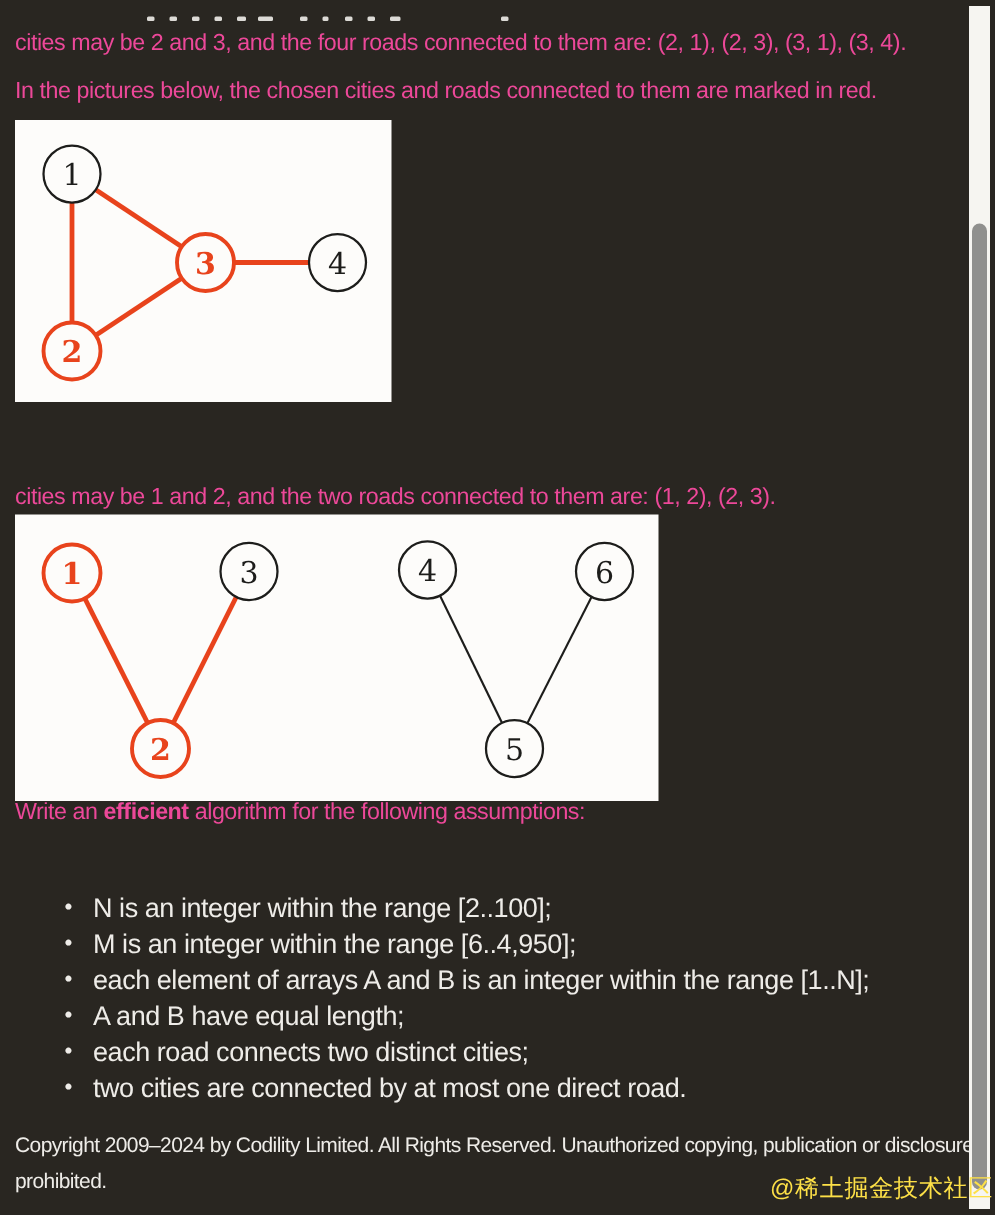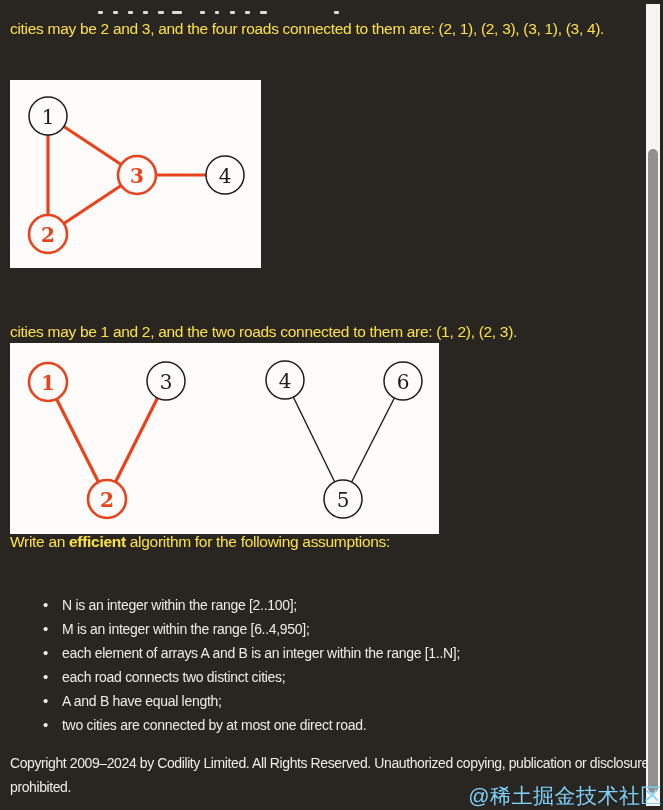--- a/index.html
+++ b/index.html
@@ -18,21 +18,21 @@
     background: #292621;
     color: #eeece8;
   }
   .textline {
     position: absolute;
     left: 10px;
     white-space: nowrap;
     font-size: 15.5px;
     line-height: 20px;
     letter-spacing: -0.3px;
-    color: #fde047;
+    color: #ec4899;
   }
   .bold { font-weight: bold; }
   
   #cutoff-row { position: absolute; top: 11px; left: 0; height: 4px; width: 100%; }
   #cutoff-row .frag {
     position: absolute;
     top: 0;
     height: 3px;
     background: #dcdad6;
     border-radius: 1px;
@@ -57,21 +57,21 @@
     left: 10px;
     margin: 0;
     padding: 0;
     list-style: none;
   }
   #assumptions-list li {
     position: relative;
     height: 24px;
     line-height: 24px;
     padding-left: 52px;
-    font-size: 14px;
+    font-size: 18px;
     letter-spacing: -0.3px;
     white-space: nowrap;
   }
   #assumptions-list li::before {
     content: "\2022";
     position: absolute;
     left: 33px;
     top: 0;
     font-size: 15px;
   }
@@ -82,22 +82,22 @@
     white-space: nowrap;
     font-size: 14px;
     letter-spacing: -0.4px;
     color: #eeece8;
   }
   
   #watermark {
     position: absolute;
     right: 1px;
     top: 782px;
-    font-size: 21px;
-    color: #7dd3fc;
+    font-size: 16px;
+    color: #fde047;
     z-index: 10;
     letter-spacing: 0.5px;
   }
   
   #scrollbar-track {
     position: absolute;
     left: 646px;
     top: 4px;
     width: 14px;
     height: 802px;
@@ -129,20 +129,21 @@
       <span class="frag" style="left: 200px; width: 5px;"></span>
       <span class="frag" style="left: 215px; width: 4px;"></span>
       <span class="frag" style="left: 230px; width: 5px;"></span>
       <span class="frag" style="left: 245px; width: 5px;"></span>
       <span class="frag" style="left: 260px; width: 7px;"></span>
       <span class="frag" style="left: 334px; width: 5px;"></span>
     </div>
 
   <div class="textline" style="top:19px">cities may be 2 and 3, and the four roads connected to them are: (2, 1), (2, 3), (3, 1), (3, 4).</div>
 
+  <div class="textline" style="top:51px">In the pictures below, the chosen cities and roads connected to them are marked in red.</div>
 
   <div class="panel" id="panel-1">
       <svg width="251" height="188" viewBox="0 0 251 188">
         <line x1="38" y1="36" x2="127" y2="95" stroke="#e8431c" stroke-width="3.2"></line>
         <line x1="38" y1="36" x2="38" y2="154" stroke="#e8431c" stroke-width="3.2"></line>
         <line x1="38" y1="154" x2="127" y2="95" stroke="#e8431c" stroke-width="3.2"></line>
         <line x1="127" y1="95" x2="215" y2="95" stroke="#e8431c" stroke-width="3.2"></line>
         <g>
           <circle cx="38" cy="36" r="19" fill="#fdfcfa" stroke="#1d1d1b" stroke-width="1.5"></circle>
           <text x="38" y="36" text-anchor="middle" dominant-baseline="central" dy="0.5" class="graph-node-label" fill="#1d1d1b">1</text>
@@ -199,22 +200,22 @@
     </div>
 
   <div class="textline" style="top:532px">
     <span>Write an </span><span class="bold">efficient</span><span> algorithm for the following assumptions:</span>
   </div>
 
   <ul id="assumptions-list">
     <li>N is an integer within the range [2..100];</li>
     <li>M is an integer within the range [6..4,950];</li>
     <li>each element of arrays A and B is an integer within the range [1..N];</li>
+    <li>A and B have equal length;</li>
     <li>each road connects two distinct cities;</li>
-    <li>A and B have equal length;</li>
     <li>two cities are connected by at most one direct road.</li>
   </ul>
 
   <div class="footer-line" style="top:755px">Copyright 2009–2024 by Codility Limited. All Rights Reserved. Unauthorized copying, publication or disclosure</div>
 
   <div class="footer-line" style="top:779px">prohibited.</div>
 
   <div id="watermark">@稀土掘金技术社区</div>
 
   <div id="scrollbar-track">

